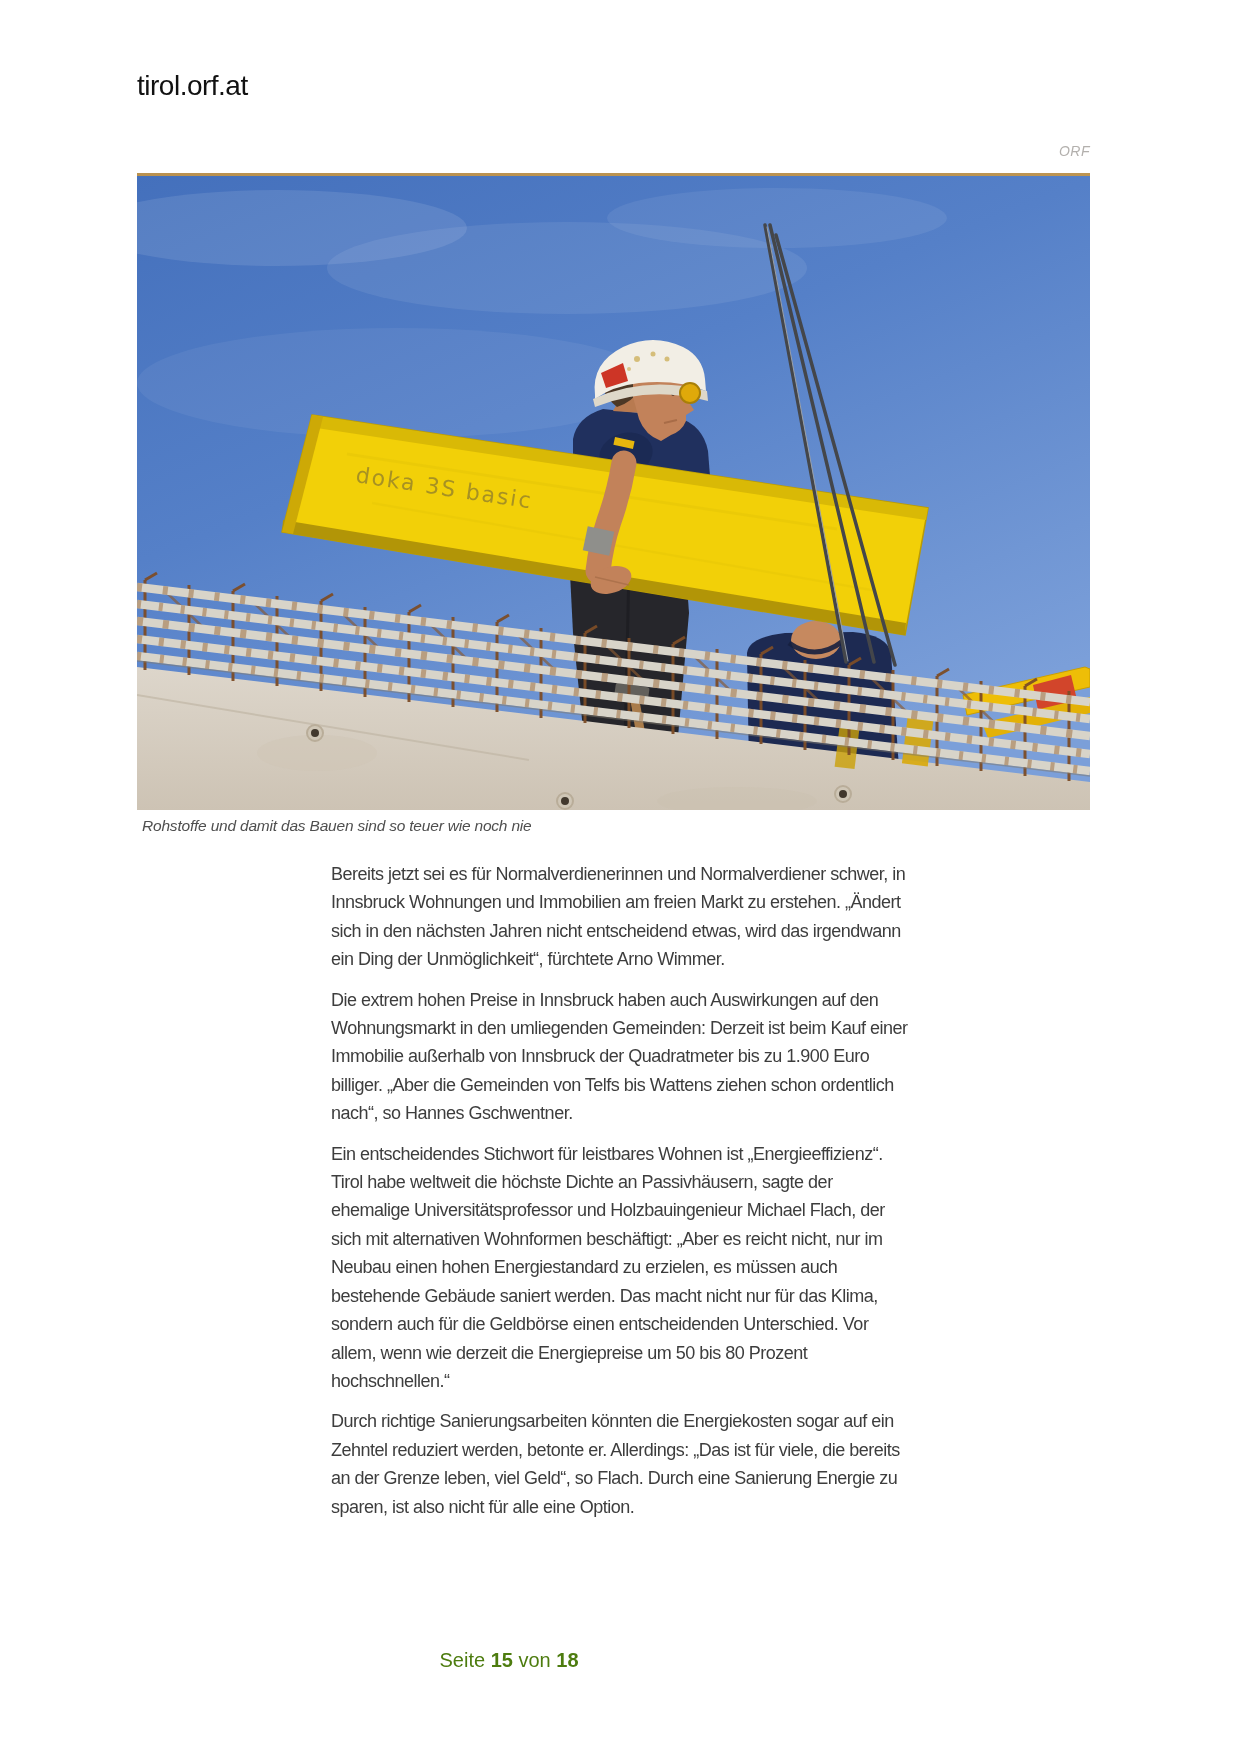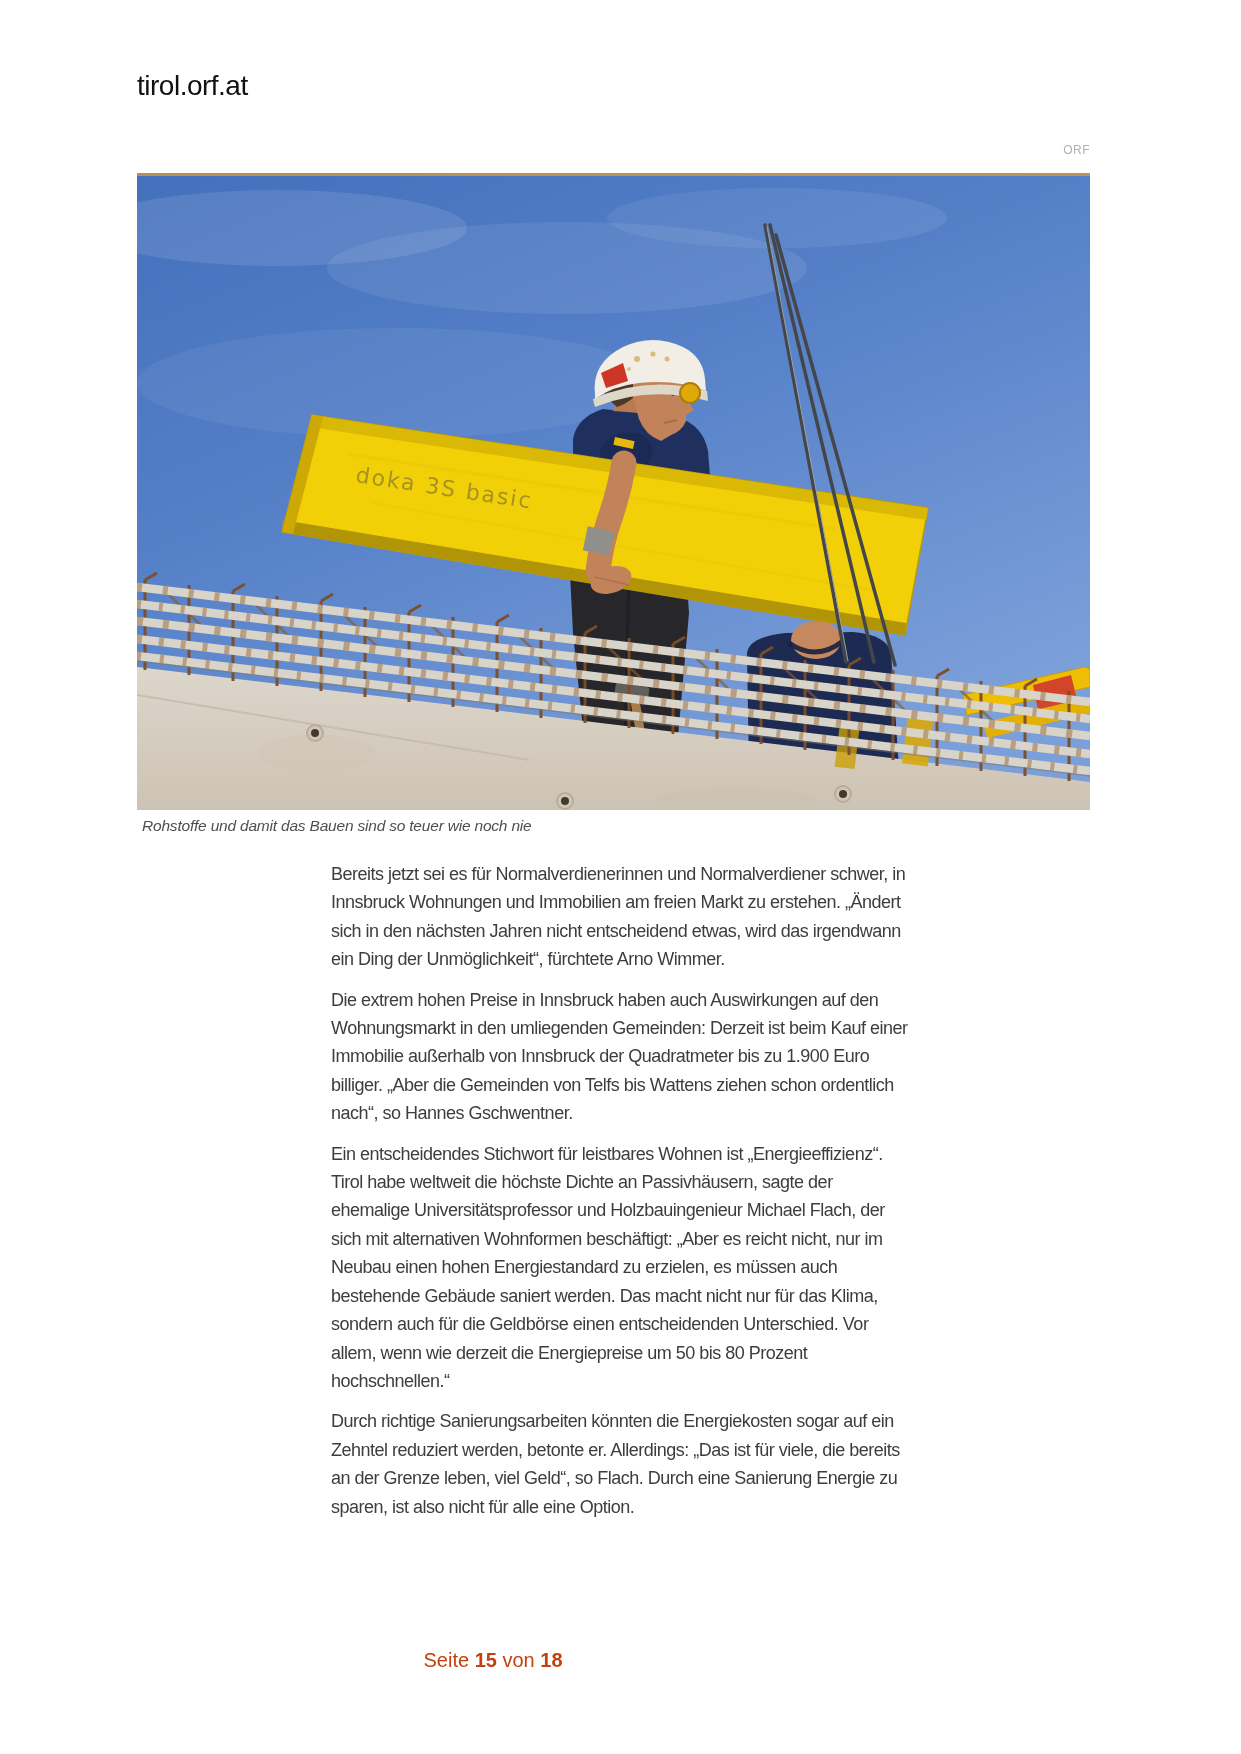--- a/index.html
+++ b/index.html
@@ -3,33 +3,33 @@
 <meta charset="utf-8">
 <style>
   html,body{margin:0;padding:0;}
   body{
     width:1241px;height:1754px;position:relative;background:#ffffff;
     font-family:"Liberation Sans", sans-serif;overflow:hidden;
   }
   .logo{position:absolute;left:137px;top:70px;font-size:28px;color:#111;letter-spacing:-0.5px;}
   .logo b{font-weight:400;}
   .credit{position:absolute;left:137px;top:143px;width:953px;text-align:right;
-    font-size:12px;color:#b3b0ad;letter-spacing:0.5px;}
+    font-size:14px;color:#b3b0ad;letter-spacing:0.5px;font-style:italic;}
   .photo{position:absolute;left:137px;top:173px;width:953px;height:637px;}
   .photo svg{display:block;}
   .caption{position:absolute;left:142px;top:817px;width:860px;
     font-size:15.5px;color:#4f4f4f;letter-spacing:-0.2px;font-style:italic;}
   .article{position:absolute;left:331px;top:860px;width:592px;color:#3d3d3d;}
   .article h2{margin:0 0 9px 0;font-size:23px;line-height:30px;font-weight:700;
     color:#222;letter-spacing:-0.3px;}
   .article h2 + p{margin-top:0;}
   .article p{margin:0 12px 12px 0;font-size:18px;line-height:28.4px;letter-spacing:-0.5px;}
   .article h2.second{margin-top:14px;}
   .footer{position:absolute;left:0;top:1649px;width:986px;text-align:center;
-    font-size:20px;color:#c2410c;}
+    font-size:20px;color:#4d7c0f;padding-left:16px;}
   .footer .num{font-weight:700;}
 </style>
 </head>
 <body>
 
 <div class="logo"><b>tirol</b><span>.orf.at</span></div>
 
 <div class="credit">ORF</div>
 
 <div class="photo">

